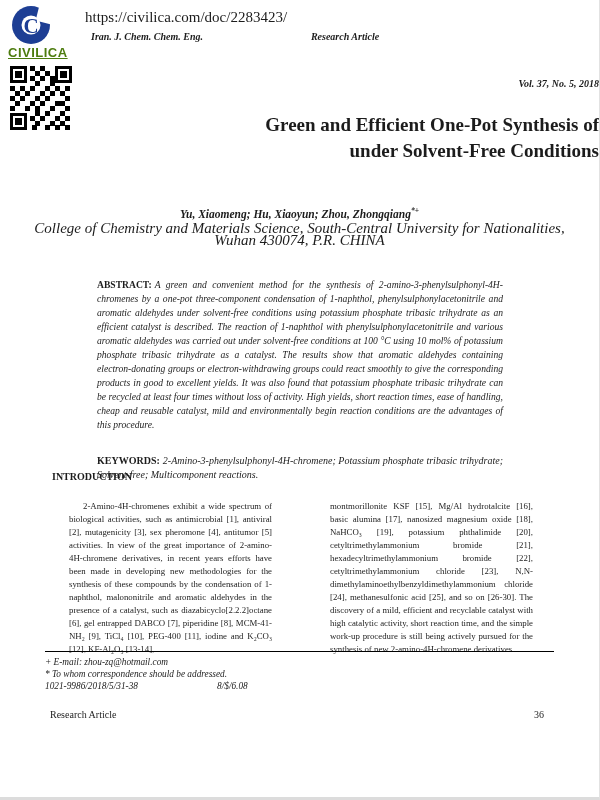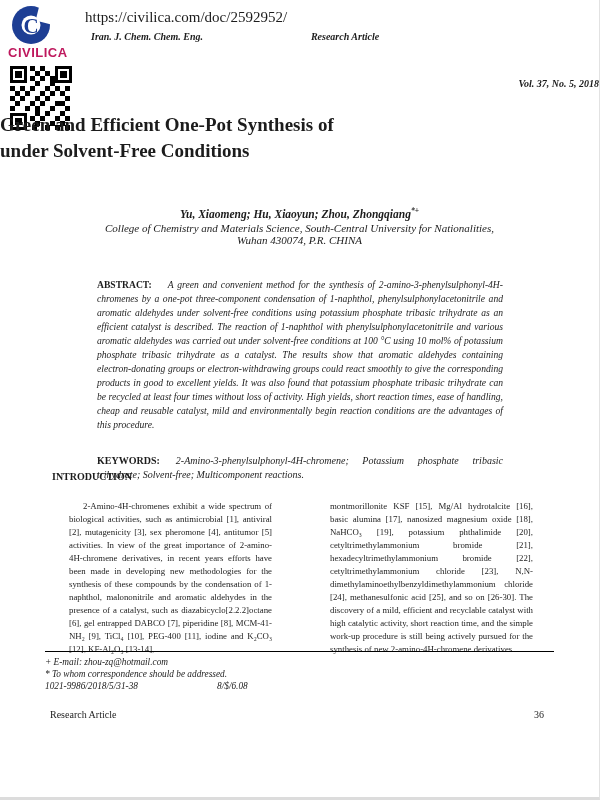--- a/index.html
+++ b/index.html
@@ -3,22 +3,22 @@
 <meta charset="utf-8">
 <style>
   html,body{margin:0;padding:0;background:#f2f2f2;}
   .page{
     position:relative;width:600px;height:800px;margin:0 auto;background:#ffffff;
     font-family:"Liberation Serif","DejaVu Serif",serif;color:#1c1c1c;overflow:hidden;
     border-right:1px solid #e2e2e2;border-bottom:3px solid #dcdcdc;box-sizing:border-box;
   }
   
   .logo{position:absolute;left:8px;top:5px;width:78px;}
-  .logo-text{color:#be185d;font-family:"Liberation Sans",sans-serif;font-weight:bold;
-    font-size:13px;letter-spacing:.5px;margin-top:-6px;}
+  .logo-text{color:#4d7c0f;font-family:"Liberation Sans",sans-serif;font-weight:bold;
+    font-size:13px;letter-spacing:.5px;margin-top:-6px;text-decoration:underline;}
   .doc-url{position:absolute;left:85px;top:9px;font-size:15px;}
   .jheader{position:absolute;left:47px;top:31px;width:508px;display:flex;
     font-size:10px;font-weight:bold;font-style:italic;padding-left:44px;}
   .jheader span{flex:1;}
   .jh-c{text-align:center;}
   .jh-r{text-align:right;margin-top:47px;}
   
   .qr{position:absolute;left:10px;top:66px;width:62px;height:64px;background:#fff;}
   .finder{position:absolute;width:11px;height:11px;border:3px solid #000;}
   .finder::after{content:"";position:absolute;inset:2px;background:#000;}
@@ -30,33 +30,33 @@
       0 20px #000,10px 20px #000,20px 20px #000,35px 20px #000,45px 20px #000,55px 20px #000,
       5px 25px #000,15px 25px #000,30px 25px #000,40px 25px #000,50px 25px #000,
       0 30px #000,10px 30px #000,25px 30px #000,35px 30px #000,55px 30px #000,
       5px 35px #000,20px 35px #000,30px 35px #000,45px 35px #000,50px 35px #000,
       0 40px #000,15px 40px #000,25px 40px #000,40px 40px #000,55px 40px #000,
       25px 45px #000,35px 45px #000,50px 45px #000,
       20px 50px #000,30px 50px #000,45px 50px #000,55px 50px #000,
       25px 55px #000,40px 55px #000,50px 55px #000,
       22px 59px #000,35px 59px #000,45px 59px #000,55px 59px #000;}
   
-  .title{position:absolute;left:0;right:0;top:112px;text-align:left;
+  .title{position:absolute;left:0;right:0;top:112px;text-align:right;
     font-size:19px;font-weight:bold;line-height:26px;}
   .authors{position:absolute;left:0;right:0;top:206px;text-align:center;
     font-size:11.5px;font-weight:bold;font-style:italic;}
   .authors sup{font-size:7.5px;}
   .affil{position:absolute;left:0;right:0;top:223px;text-align:center;
-    font-size:11px;font-style:italic;line-height:11.5px;}
+    font-size:15px;font-style:italic;line-height:11.5px;}
   
   .abstract{position:absolute;left:97px;width:406px;top:268px;
     font-size:9.6px;line-height:14px;text-align:justify;}
   .keywords{position:absolute;left:97px;width:406px;top:444px;
     font-size:10px;line-height:14px;text-align:justify;}
-  .blk-label{font-weight:bold;font-style:normal;margin-right:16px;}
+  .blk-label{font-weight:bold;font-style:normal;margin-right:3px;}
   .blk-body{font-style:italic;}
   
   .intro{position:absolute;left:52px;top:470px;width:498px;display:flex;gap:24px;align-items:center;}
   .col{flex:1;font-size:8.8px;line-height:13px;text-align:justify;}
   .intro-h{font-weight:bold;font-size:10px;line-height:13px;text-align:left;}
   .col p{margin:17px;}
   .col1 p{text-indent:14px;}
   .col2{padding-top:13px;}
   
   .rule{position:absolute;left:45px;right:45px;top:651px;border-top:1.5px solid #000;}
@@ -73,21 +73,21 @@
   <div class="logo">
     <svg width="52" height="42" viewBox="0 0 52 42">
       <circle cx="23" cy="20" r="19" fill="#1d3e94"></circle>
       <rect x="31" y="2" width="21" height="14" fill="#ffffff" transform="rotate(14 31 2)"></rect>
       <circle cx="23" cy="20" r="9.5" fill="#ffffff"></circle>
       <text x="23" y="27.5" font-size="21" font-weight="bold" fill="#1d3e94" text-anchor="middle" font-family="Liberation Serif, serif">C</text>
     </svg>
     <div class="logo-text">CIVILICA</div>
   </div>
 
-  <div class="doc-url">https://civilica.com/doc/2592952/</div>
+  <div class="doc-url">https://civilica.com/doc/2283423/</div>
 
   <div class="jheader">
     <span>Iran. J. Chem. Chem. Eng.</span>
     <span class="jh-c">Research Article</span>
     <span class="jh-r">Vol. 37, No. 5, 2018</span>
   </div>
 
   <div class="qr">
     <div class="finder f-tl"></div>
     <div class="finder f-tr"></div>

